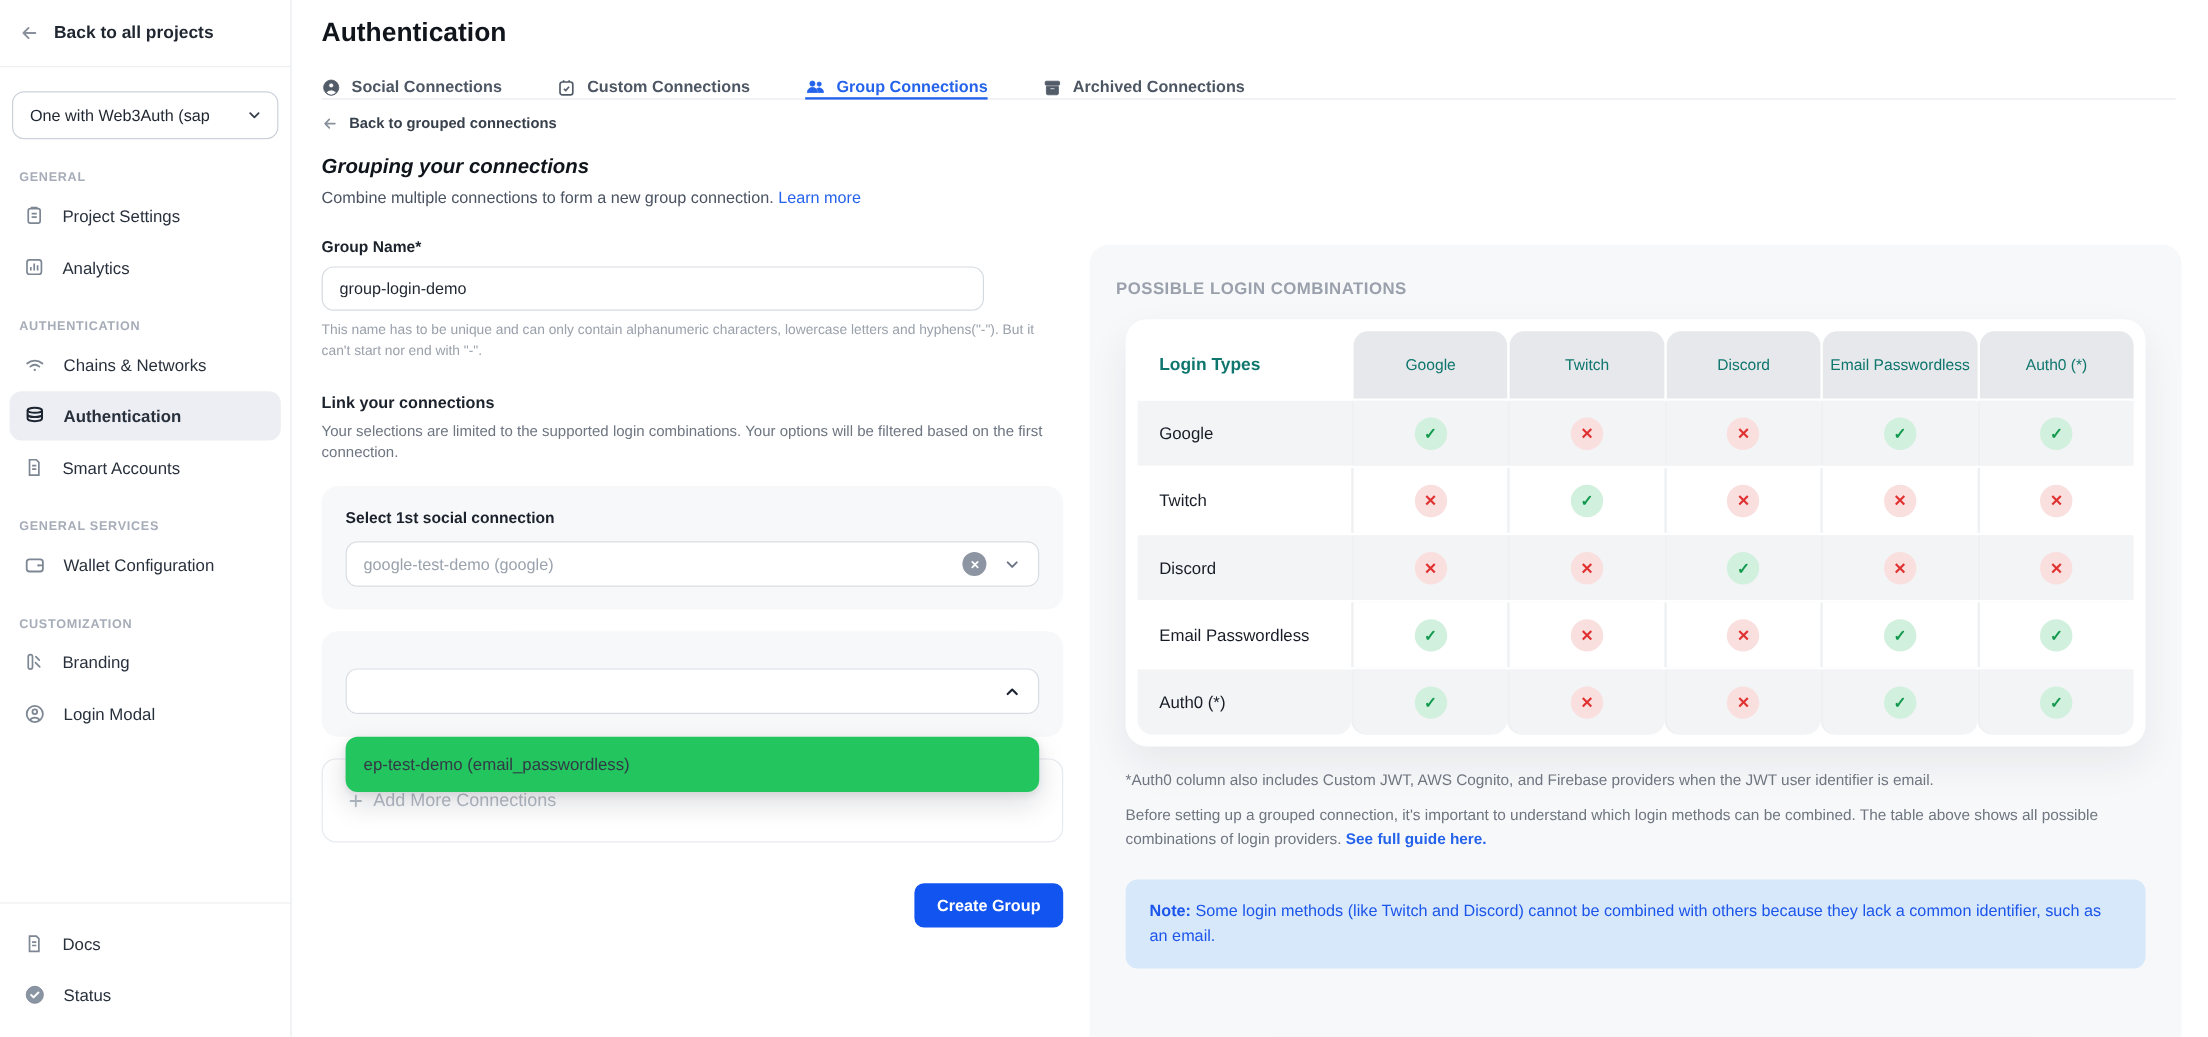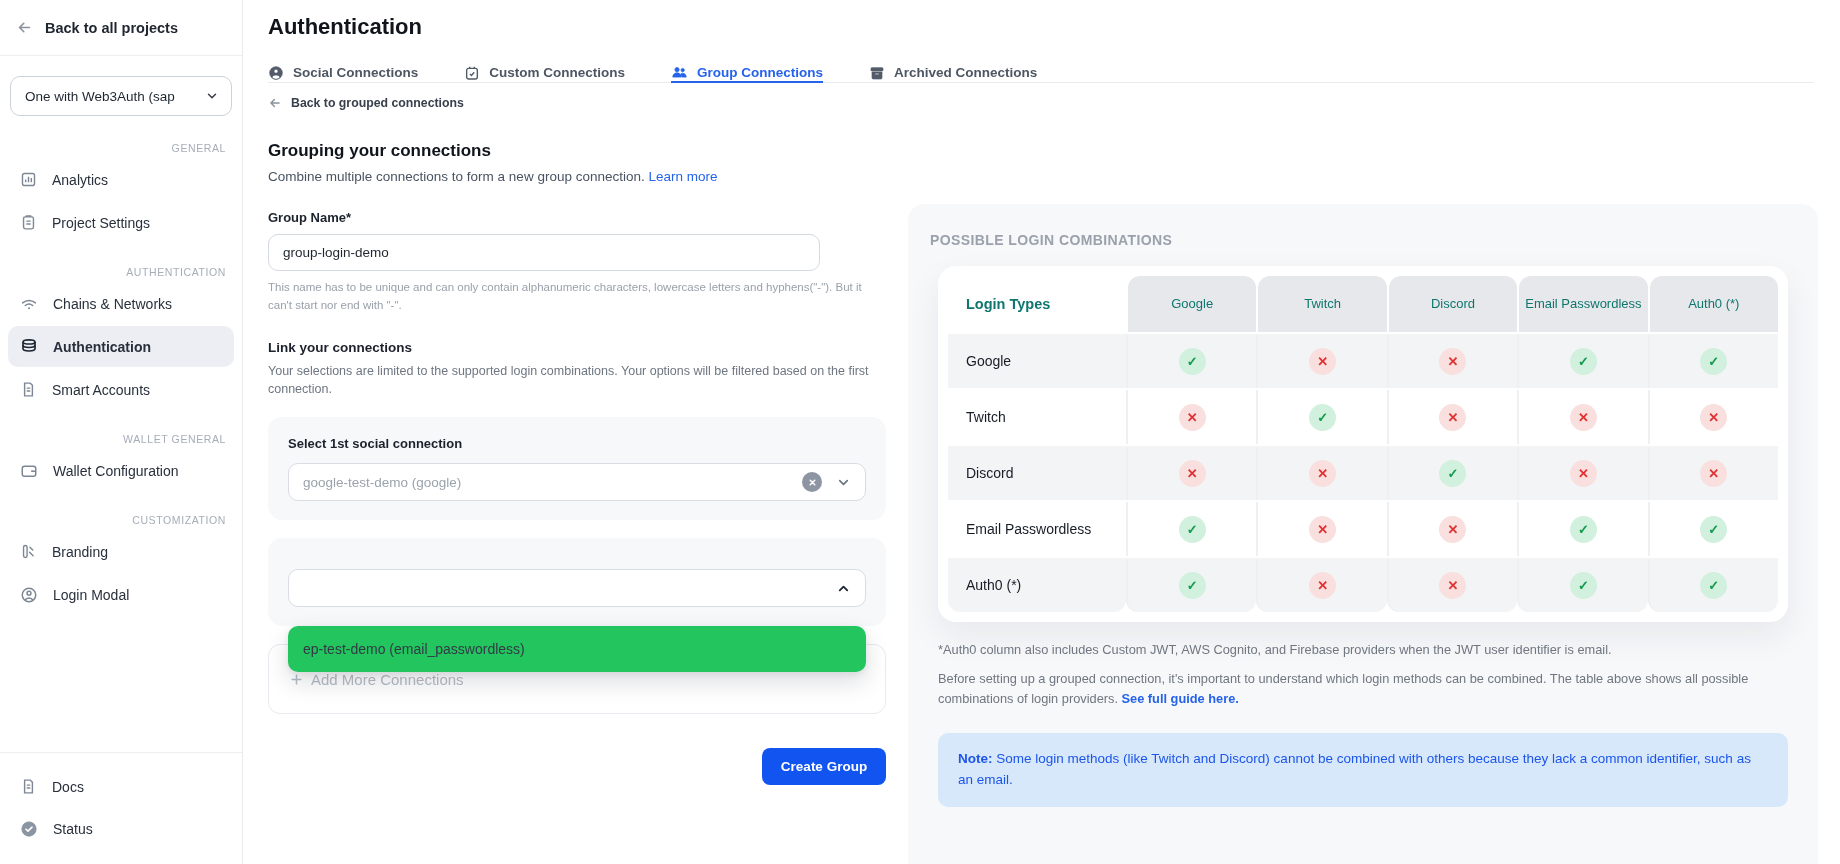--- a/index.html
+++ b/index.html
@@ -6,40 +6,40 @@
   html,body { width:1840px; height:864px; overflow:hidden; }
   body { font-family:"Liberation Sans", sans-serif; background:#fff; color:#171c26; position:relative; }
   .link { color:#2563eb; cursor:pointer; }
 
   
   .sidebar { position:absolute; left:0; top:0; width:243px; height:864px; background:#fff; border-right:1px solid #e8eaee; display:flex; flex-direction:column; }
   .sb-back { height:56px; display:flex; align-items:center; gap:12px; padding:0 16px; border-bottom:1px solid #eceef1; font-size:14.5px; font-weight:700; color:#1f2630; cursor:pointer; }
   .sb-back svg { stroke:#8a919c; }
   .project-select { margin:20px 10px 4px; height:40px; border:1px solid #ccd2da; border-radius:10px; background:#fff; display:flex; align-items:center; padding:0 12px 0 14px; font-size:13.5px; color:#1f2630; cursor:pointer; }
   .project-select .pname { flex:1; white-space:nowrap; overflow:hidden; }
-  .sb-section { margin:22px 16px 4px; font-size:10.5px; font-weight:400; letter-spacing:.6px; color:#a6adb8;text-align:right; }
+  .sb-section { margin:22px 16px 4px; font-size:10.5px; font-weight:700; letter-spacing:.6px; color:#a6adb8; }
   .sb-item { height:41px; margin:1px 8px; padding:0 12px; border-radius:10px; display:flex; align-items:center; gap:15px; font-size:14px; font-weight:500; color:#28303c; cursor:pointer; }
   .sb-item svg { stroke:#7d8794; flex:0 0 auto; }
   .sb-item.active { background:#eceef3; font-weight:700; }
   .sb-item.active svg { stroke:#1b2430; }
   .sb-spacer { flex:1; }
   .sb-footer { border-top:1px solid #eceef1; padding:12px 0 14px; }
 
   
   .main { position:absolute; left:243px; top:0; width:700px; height:864px; padding:14px 0 0 25px; }
   .page-title { font-size:22px; font-weight:800; color:#10141b; }
   .tabs { display:flex; gap:46px; margin-top:24px; border-bottom:1px solid #e8eaee; width:1545px; }
   .tab { display:flex; align-items:center; gap:9px; font-size:13.5px; font-weight:700; color:#4d5663; cursor:pointer; border-bottom:2.5px solid transparent; margin-bottom:-1px; }
   .tab svg { stroke:#525b68; }
   .tab.active { color:#2563eb; border-bottom-color:#2563eb; }
   .tab.active svg { stroke:#2563eb; }
   .back-small { margin-top:13px; display:flex; align-items:center; gap:9px; font-size:12.3px; font-weight:600; color:#38404c; cursor:pointer; }
   .back-small svg { stroke:#8a919c; }
   .form-col { width:628px; }
-  .h2 { margin-top:31px; font-size:17px; font-weight:800; color:#10141b; }
+  .h2 { margin-top:19px; font-size:17px; font-weight:800; color:#10141b;font-style:italic; }
   .sub { margin-top:8px; font-size:13.5px; color:#4a5361; }
   .field-label { margin-top:26px; font-size:13px; font-weight:700; color:#1b222c; }
   .text-input { margin-top:9px; width:552px; height:37px; border:1px solid #d5dae0; border-radius:10px; padding:0 14px; font-size:13.5px; color:#1f2630; font-family:"Liberation Sans",sans-serif; outline:none; background:#fff; }
   .help { margin-top:8px; font-size:11.5px; line-height:1.55; color:#9aa1ab; width:600px; }
   .h3 { margin-top:25px; font-size:13.5px; font-weight:700; color:#1b222c; }
   .desc { margin-top:7px; font-size:12.5px; line-height:1.5; color:#6e7682; width:610px; }
   .conn-card { margin-top:18px; width:618px; background:#f7f8fa; border-radius:14px; padding:19px 20px; position:relative; }
   .conn-card .card-label { font-size:13px; font-weight:700; color:#1b222c; }
   .select-box { margin-top:12px; height:38px; background:#fff; border:1px solid #d9dde3; border-radius:10px; display:flex; align-items:center; padding:0 14px; cursor:pointer; }
   .select-box .sel-text { flex:1; font-size:13.5px; color:#9aa3ad; }
@@ -92,34 +92,34 @@
         <svg width="14" height="14" viewBox="0 0 24 24" fill="none" stroke="#39404c" stroke-width="2.6" stroke-linecap="round" stroke-linejoin="round">
           <path d="M6 9l6 6 6-6"></path>
         </svg>
       </span>
   </div>
 
   <div class="sb-section">GENERAL</div>
   <div class="sb-item">
     <span>
         <svg width="17" height="17" viewBox="0 0 24 24" fill="none" stroke-width="2">
+          <rect x="5" y="4" width="14" height="17" rx="2.5"></rect>
+          <path d="M9 4.2V2.8h6v1.4M9 10h6M9 14h6"></path>
+        </svg>
+      </span>
+    <span>Project Settings</span>
+  </div>
+  <div class="sb-item">
+    <span>
+        <svg width="17" height="17" viewBox="0 0 24 24" fill="none" stroke-width="2">
           <rect x="3.5" y="3.5" width="17" height="17" rx="3"></rect>
           <path d="M8 16v-4M12 16V8M16 16v-6"></path>
         </svg>
       </span>
     <span>Analytics</span>
-  </div>
-  <div class="sb-item">
-    <span>
-        <svg width="17" height="17" viewBox="0 0 24 24" fill="none" stroke-width="2">
-          <rect x="5" y="4" width="14" height="17" rx="2.5"></rect>
-          <path d="M9 4.2V2.8h6v1.4M9 10h6M9 14h6"></path>
-        </svg>
-      </span>
-    <span>Project Settings</span>
   </div>
 
   <div class="sb-section">AUTHENTICATION</div>
   <div class="sb-item">
     <span>
         <svg width="18" height="18" viewBox="0 0 24 24" fill="none" stroke-width="2" stroke-linecap="round">
           <path d="M3.5 10.5a13 13 0 0 1 17 0"></path>
           <path d="M7 14a8 8 0 0 1 10 0"></path>
           <circle cx="12" cy="17.6" r="1.3" fill="#7d8794" stroke="none"></circle>
         </svg>
@@ -139,21 +139,21 @@
   <div class="sb-item">
     <span>
         <svg width="17" height="17" viewBox="0 0 24 24" fill="none" stroke-width="2">
           <path d="M6.5 3h8l3 3v15h-11z"></path>
           <path d="M9.5 10h5M9.5 14h5"></path>
         </svg>
       </span>
     <span>Smart Accounts</span>
   </div>
 
-  <div class="sb-section">WALLET GENERAL</div>
+  <div class="sb-section">GENERAL SERVICES</div>
   <div class="sb-item">
     <span>
         <svg width="18" height="18" viewBox="0 0 24 24" fill="none" stroke-width="2">
           <rect x="3" y="5.5" width="18" height="13.5" rx="3"></rect>
           <path d="M15 12.3h6"></path>
           <circle cx="16.2" cy="12.3" r="1.1" fill="#7d8794" stroke="none"></circle>
         </svg>
       </span>
     <span>Wallet Configuration</span>
   </div>

